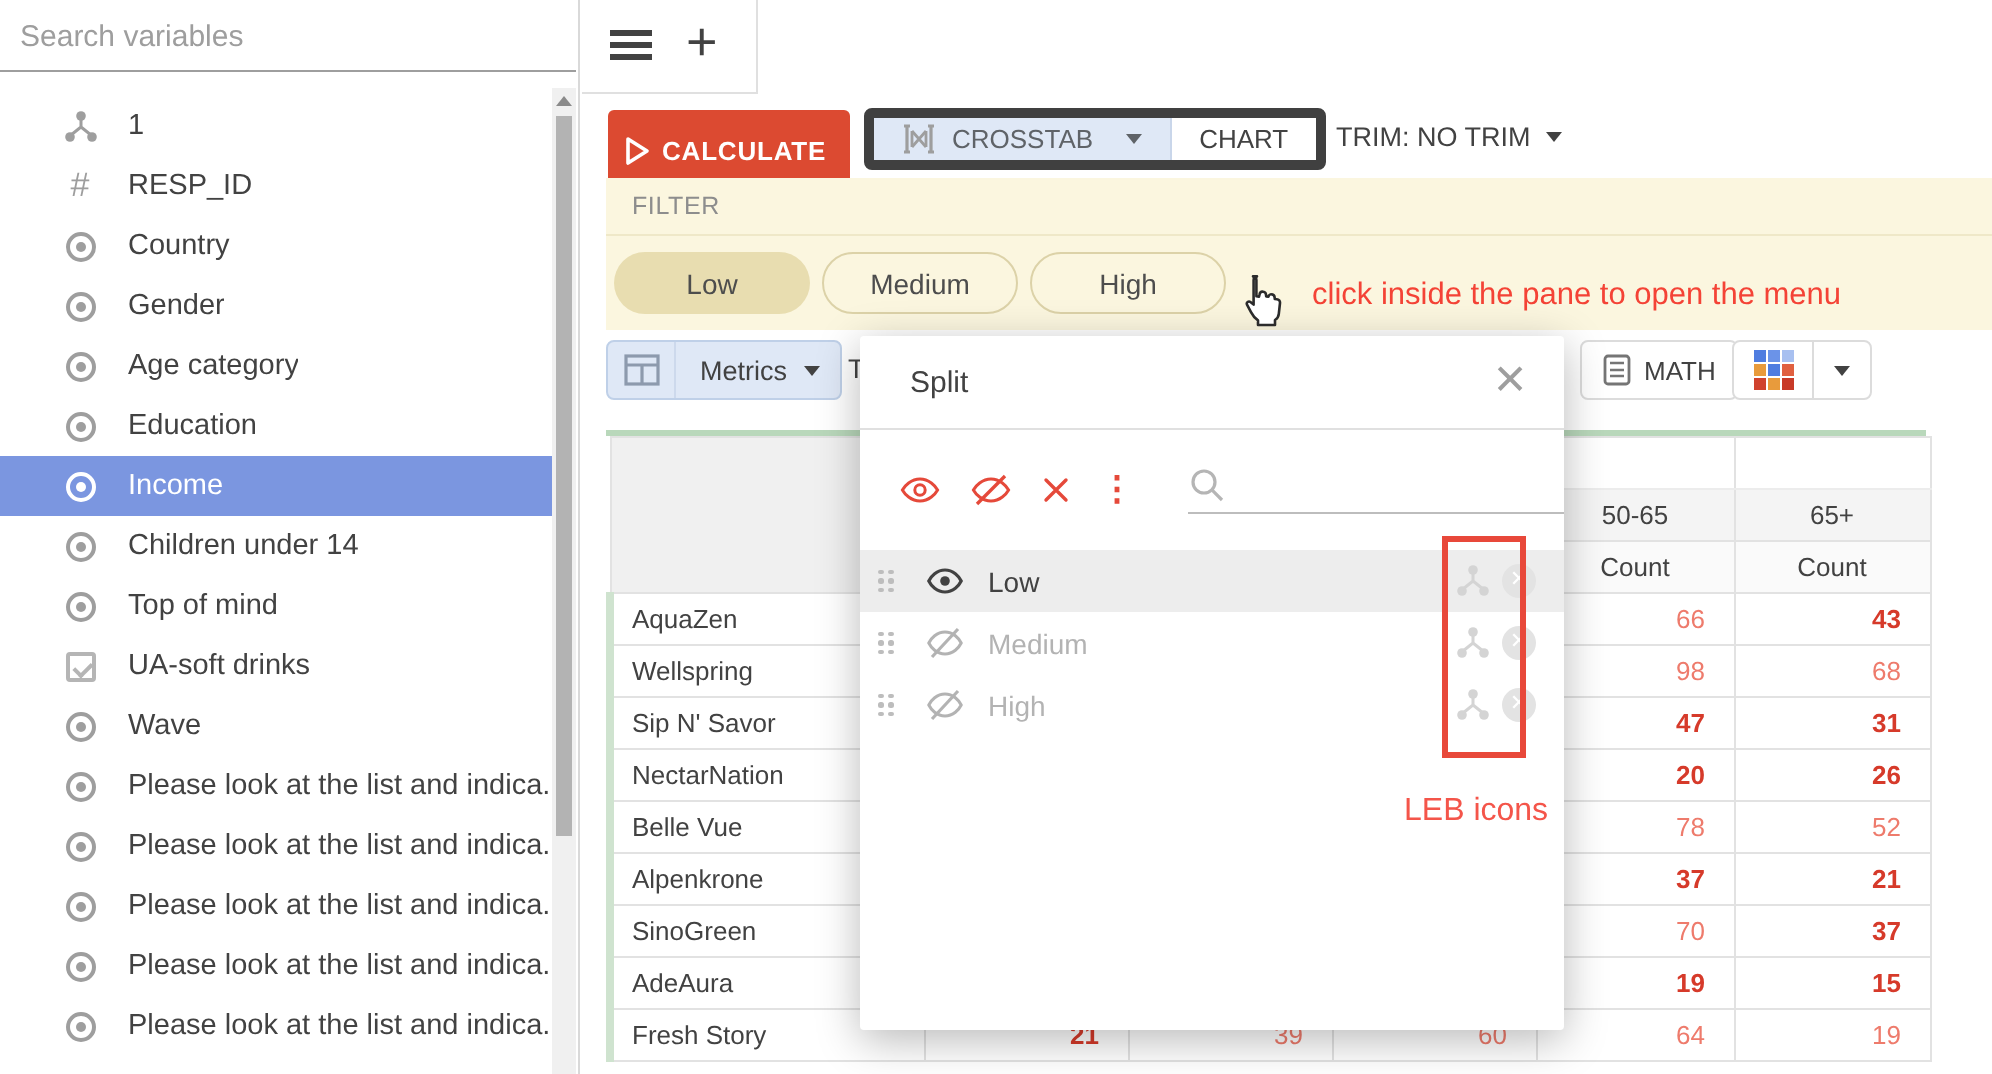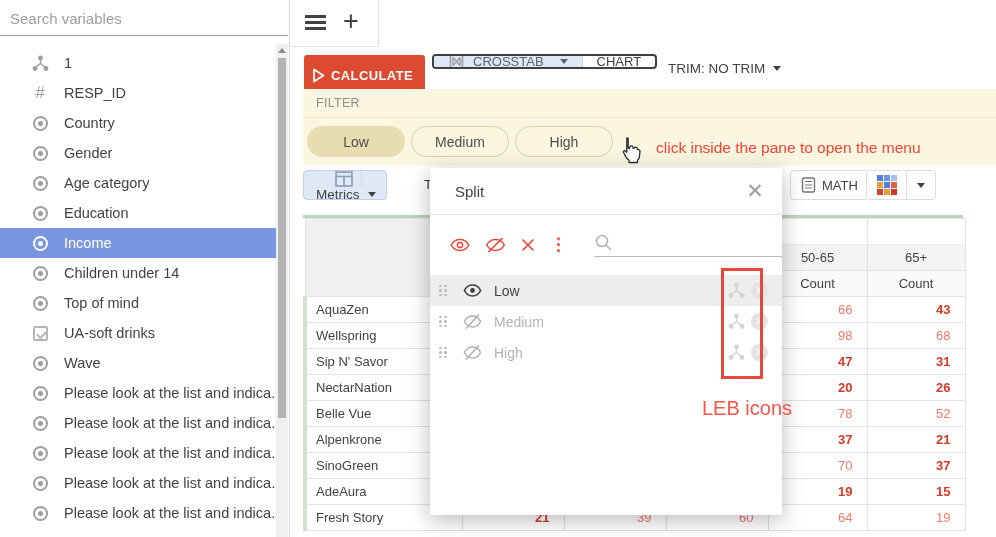--- a/index.html
+++ b/index.html
@@ -29,38 +29,38 @@
 
   
   .tabbar-box { position:absolute; left:291px; top:0; width:88px; height:47px; border-right:1px solid #e0e0e0; border-bottom:1px solid #e0e0e0; background:#fff; }
   .hamburger { position:absolute; left:14px; top:15px; width:21px; height:15px; cursor:pointer; }
   .hamburger span { display:block; height:2.5px; background:#424242; margin-bottom:3.5px; }
   .plus-btn { position:absolute; left:52px; top:6px; font-size:27px; color:#424242; font-weight:300; cursor:pointer; }
   .page-title { position:absolute; left:396px; top:14px; font-size:16px; color:#333; }
 
   
   .btn-calculate { position:absolute; left:304px; top:55px; height:40px; padding:0 12px 0 8px; background:#dc4a31; border:none; border-radius:3px; color:#fff; font-size:13px; font-weight:700; letter-spacing:.4px; display:flex; align-items:center; gap:6px; cursor:pointer; font-family:inherit; }
-  .btn-group { position:absolute; left:432px; top:54px; height:15px; border:2px solid #404040; border-radius:4px; display:flex; overflow:hidden; background:#fff; }
+  .btn-group { position:absolute; left:432px; top:54px; height:31px; border:5px solid #404040; border-radius:4px; display:flex; overflow:hidden; background:#fff; }
   .seg { display:flex; align-items:center; font-size:13px; color:#5f6368; padding:0 12px; cursor:pointer; font-family:inherit; border:none; background:transparent; }
   .seg.crosstab { background:#dfe8f6; gap:8px; padding:0 14px; }
   .seg.chart { border-left:1px solid #c9d6ea; color:#424242; padding:0 14px; }
   .caret { width:0; height:0; border-left:4.5px solid transparent; border-right:4.5px solid transparent; border-top:5.5px solid #5f6368; display:inline-block; margin-left:8px; }
   .trim-btn { position:absolute; left:668px; top:61px; font-size:13.5px; color:#424242; display:flex; align-items:center; cursor:pointer; background:none; border:none; font-family:inherit; }
   .trim-btn .caret { border-top-color:#424242; }
 
   
   .filter-pane { position:absolute; left:303px; top:89px; width:693px; height:76px; background:#fbf6df; }
   .filter-head { height:29px; border-bottom:1px solid #efe8c8; display:flex; align-items:center; padding-left:13px; font-size:12.5px; color:#8d8d8d; letter-spacing:.3px; }
   .chip-row { display:flex; gap:6px; padding:8px 0 0 4px; }
   .chip { height:31px; min-width:98px; border-radius:16px; display:flex; align-items:center; justify-content:center; font-size:14px; color:#4d4d4d; cursor:pointer; border:1px solid transparent; background:transparent; font-family:inherit; }
   .chip.active { background:#e8ddb0; }
   .chip.outline { border-color:#dcd2a8; }
 
   
-  .metrics-group { position:absolute; left:303px; top:170px; height:30px; border:1px solid #bfd0e8; border-radius:4px; background:#dfe8f6; display:flex; align-items:center;flex-direction:column; }
+  .metrics-group { position:absolute; left:303px; top:170px; height:30px; border:1px solid #bfd0e8; border-radius:4px; background:#dfe8f6; display:flex; align-items:center; }
   .metrics-ic { width:34px; height:100%; display:flex; align-items:center; justify-content:center; border-right:1px solid #cdd9ec; cursor:pointer; }
   .metrics-lbl { padding:0 10px 0 12px; font-size:13.5px; color:#424242; display:flex; align-items:center; cursor:pointer; }
   .metrics-lbl .caret { border-top-color:#424242; }
   .total-partial { position:absolute; left:424px; top:177px; font-size:13.5px; color:#424242; }
   .btn-math { position:absolute; left:790px; top:170px; height:30px; padding:0 10px; background:#fff; border:1px solid #dcdcdc; border-radius:4px; display:flex; align-items:center; gap:6px; font-size:13px; color:#424242; cursor:pointer; font-family:inherit; }
   .palette-group { position:absolute; left:866px; top:170px; height:30px; border:1px solid #dcdcdc; border-radius:4px; background:#fff; display:flex; }
   .pal-seg { width:39px; display:flex; align-items:center; justify-content:center; cursor:pointer; }
   .pal-caret-seg { width:29px; border-left:1px solid #dcdcdc; display:flex; align-items:center; justify-content:center; cursor:pointer; }
   .pal-caret-seg .caret { margin:0; border-top-color:#424242; }
   .pal-grid { display:grid; grid-template-columns:repeat(3,6px); grid-template-rows:repeat(3,6px); gap:1px; }
@@ -97,21 +97,21 @@
   .mrow .drag i { width:2.5px; height:2.5px; border-radius:50%; background:#bdbdbd; display:block; }
   .mrow .rlabel { font-size:14px; color:#424242; margin-left:12px; }
   .mrow.dim .rlabel { color:#b3b3b3; }
   .mrow .reye { margin-left:14px; display:flex; }
   .leb-slot { position:absolute; right:36px; display:flex; }
   .cx-slot { position:absolute; right:14px; top:7px; width:17px; height:17px; border-radius:50%; background:#e3e3e3; color:#fff; font-size:11px; line-height:17px; text-align:center; }
 
   
   .hint-red { position:absolute; left:656px; top:139px; font-size:15.5px; color:#f44336; z-index:4; }
   .leb-box { position:absolute; left:721px; top:268px; width:42px; height:111px; border:3px solid #e8483a; z-index:6; }
-  .leb-text { position:absolute; left:702px; top:397px; font-size:20px; color:#f4554a; z-index:6; }
+  .leb-text { position:absolute; left:702px; top:397px; font-size:16px; color:#f4554a; z-index:6; }
   .cursor-hand { position:absolute; left:617px; top:136px; z-index:7; }
 </style>
 </head>
 <body>
 
 <div class="screen">
 
   <div class="sidebar">
     <div class="search-box">
       <div class="search-ph">Search variables</div>

